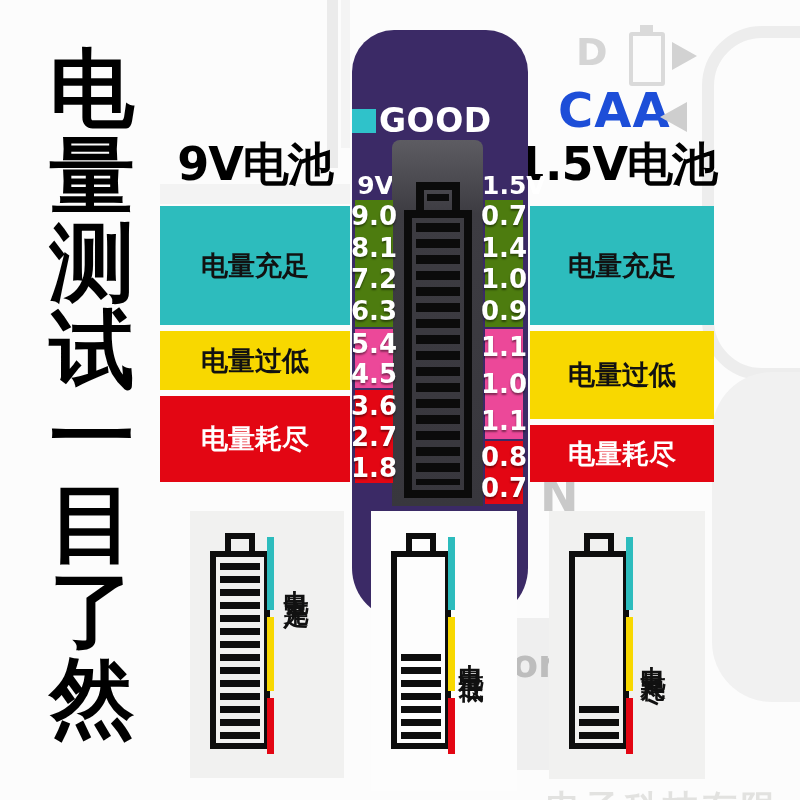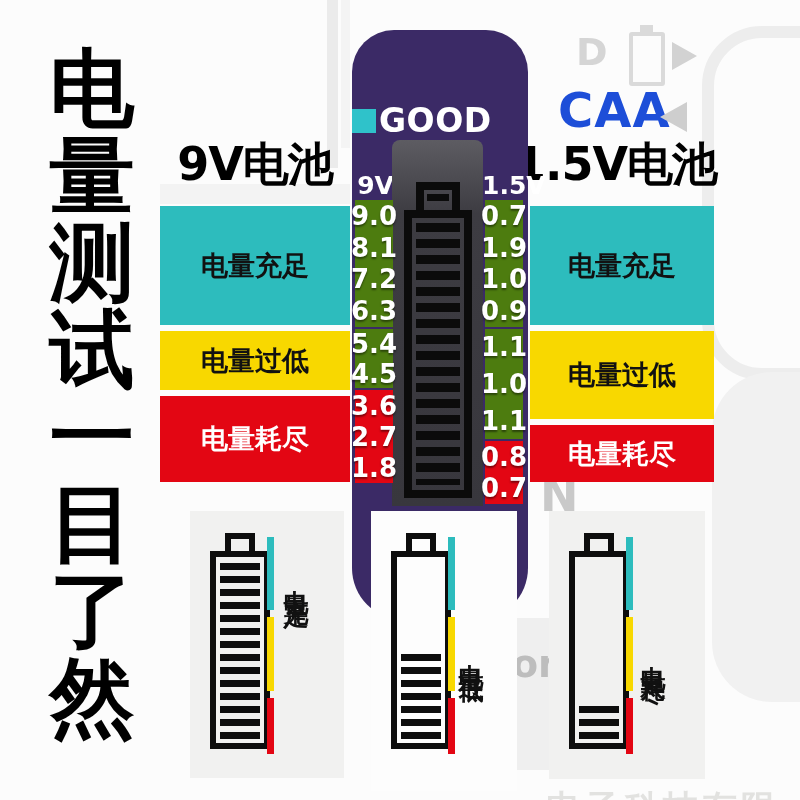--- a/index.html
+++ b/index.html
@@ -54,21 +54,21 @@
   .blk-teal{background:#2dbcbd;} .blk-yellow{background:#f8d800;} .blk-red{background:#e30613;color:#fff;}
   .bl1{height:119px;} .bl2{height:59px;} .bl3{height:86px;}
   .br1{height:119px;} .br2{height:88px;} .br3{height:57px;}
   
   .strip{top:200px;width:38px;display:flex;flex-direction:column;}
   .strip-left{left:355px;}
   .strip-right{left:485px;}
   .seg{display:flex;flex-direction:column;justify-content:space-around;align-items:center;
        color:#fff;font-size:26px;font-weight:900;text-shadow:0 2px 2px rgba(0,0,0,.45);}
   .seg + .seg{margin-top:2px;}
-  .seg-teal{background:#4d7c0f;} .seg-yellow{background:#4d7c0f;} .seg-red{background:#e30613;}
+  .seg-teal{background:#4d7c0f;} .seg-yellow{background:#ec4899;} .seg-red{background:#e30613;}
   .sl1{height:127px;} .sl2{height:59px;} .sl3{height:93px;align-items:center;}
   .sr1{height:127px;} .sr2{height:110px;} .sr3{height:63px;}
   
   .card{top:511px;background:#f1f1f0;}
   .card1{left:190px;width:154px;height:267px;}
   .card2{left:371px;width:146px;height:280px;background:#fdfdfd;}
   .card3{left:549px;width:156px;height:268px;}
   .cbat{position:absolute;left:20px;top:22px;width:60px;}
   .cnub{margin-left:15px;width:30px;height:18px;border:6px solid #0d0d0d;border-bottom:none;box-sizing:border-box;}
   .cbody{width:60px;height:198px;border:6px solid #0d0d0d;box-sizing:border-box;position:relative;}
@@ -160,21 +160,21 @@
     <div class="seg seg-red sl3">
       <span>3.6</span>
       <span>2.7</span>
       <span>1.8</span>
     </div>
   </div>
 
   <div class="abs strip strip-right">
     <div class="seg seg-teal sr1">
       <span>0.7</span>
-      <span>1.9</span>
+      <span>1.4</span>
       <span>1.0</span>
       <span>0.9</span>
     </div>
     <div class="seg seg-yellow sr2">
       <span>1.1</span>
       <span>1.0</span>
       <span>1.1</span>
     </div>
     <div class="seg seg-red sr3">
       <span>0.8</span>

